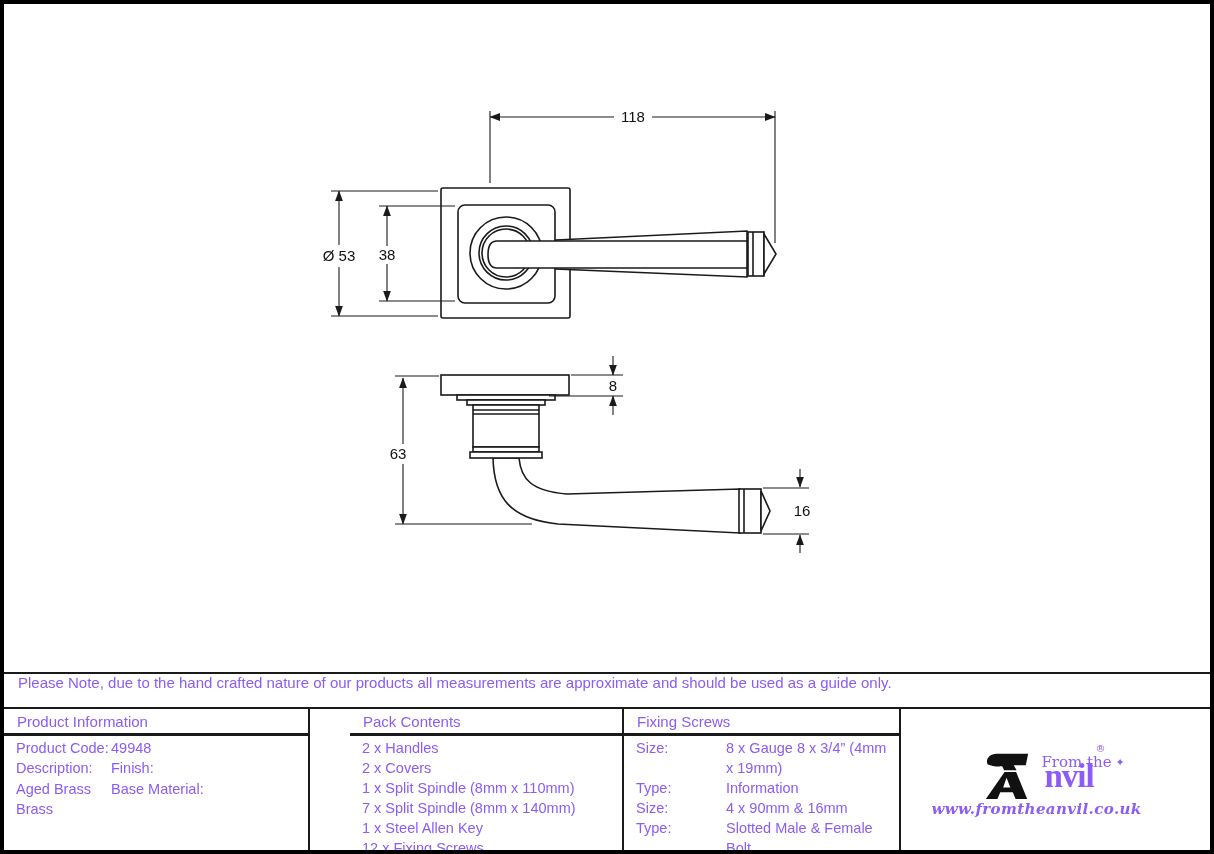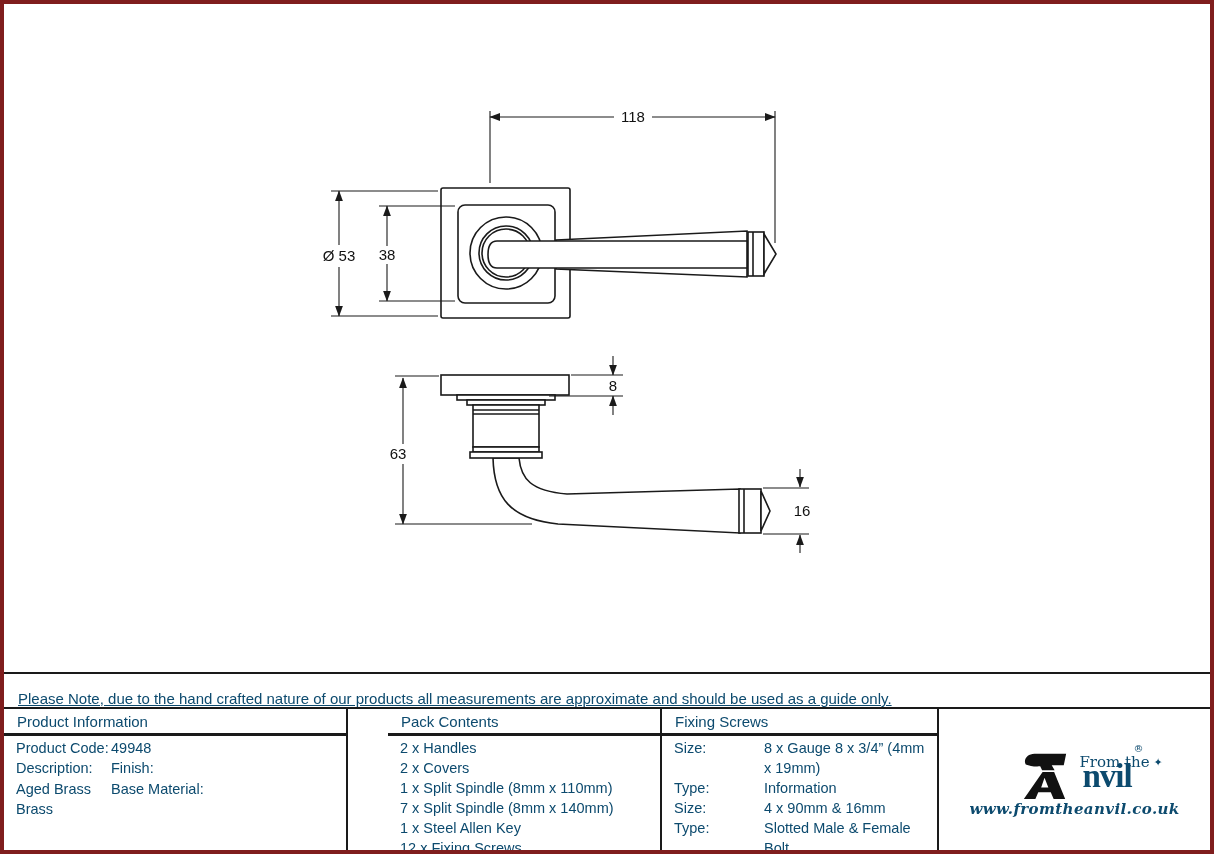--- a/index.html
+++ b/index.html
@@ -1,36 +1,36 @@
 <!DOCTYPE html>
 <html><head>
 <meta charset="utf-8">
 <style>
   html,body{margin:0;padding:0;background:#888;}
   *{box-sizing:border-box;}
   .sheet{
     position:relative;width:1214px;height:854px;background:#fff;
-    border:4px solid #7f1d1d;color:#0c4a6e;
+    border:4px solid #000000;color:#8b5cf6;
     font-family:"Liberation Sans", sans-serif;overflow:hidden;
   }
   .drawing-area{position:absolute;left:0;top:0;width:1206px;height:668px;}
   .drawing-area svg{display:block;}
   svg text{font-family:"Liberation Sans",sans-serif;font-size:15px;fill:#111;}
 
   .note-row{
     position:absolute;left:0;top:668px;width:1206px;height:35px;
-    border-top:2px solid #1a1a1a;display:flex;align-items:flex-end;
-    padding-left:14px;font-size:15px;text-decoration:underline;
+    border-top:2px solid #1a1a1a;display:flex;align-items:flex-start;
+    padding-left:14px;font-size:15px;
   }
   .spec-table{
     position:absolute;left:0;top:703px;width:1206px;height:143px;
     border-top:2px solid #1a1a1a;display:flex;
   }
   .col{position:relative;height:100%;}
-  .col1{width:342px;}
+  .col1{width:304px;}
   .col2{width:314px;border-left:2px solid #1a1a1a;padding-left:40px;}
   .col3{width:277px;border-left:2px solid #1a1a1a;}
   .col4{width:273px;border-left:2px solid #1a1a1a;display:flex;align-items:center;justify-content:center;}
   .cell-header{
     height:27px;border-bottom:3px solid #1a1a1a;display:flex;align-items:center;
     padding-left:13px;font-size:15px;
   }
   .cell-body{padding:2px 6px 0 12px;font-size:14.5px;line-height:20px;}
   .col1 .cell-body{line-height:20.4px;}
   .kv{display:grid;grid-template-columns:95px 1fr;}

